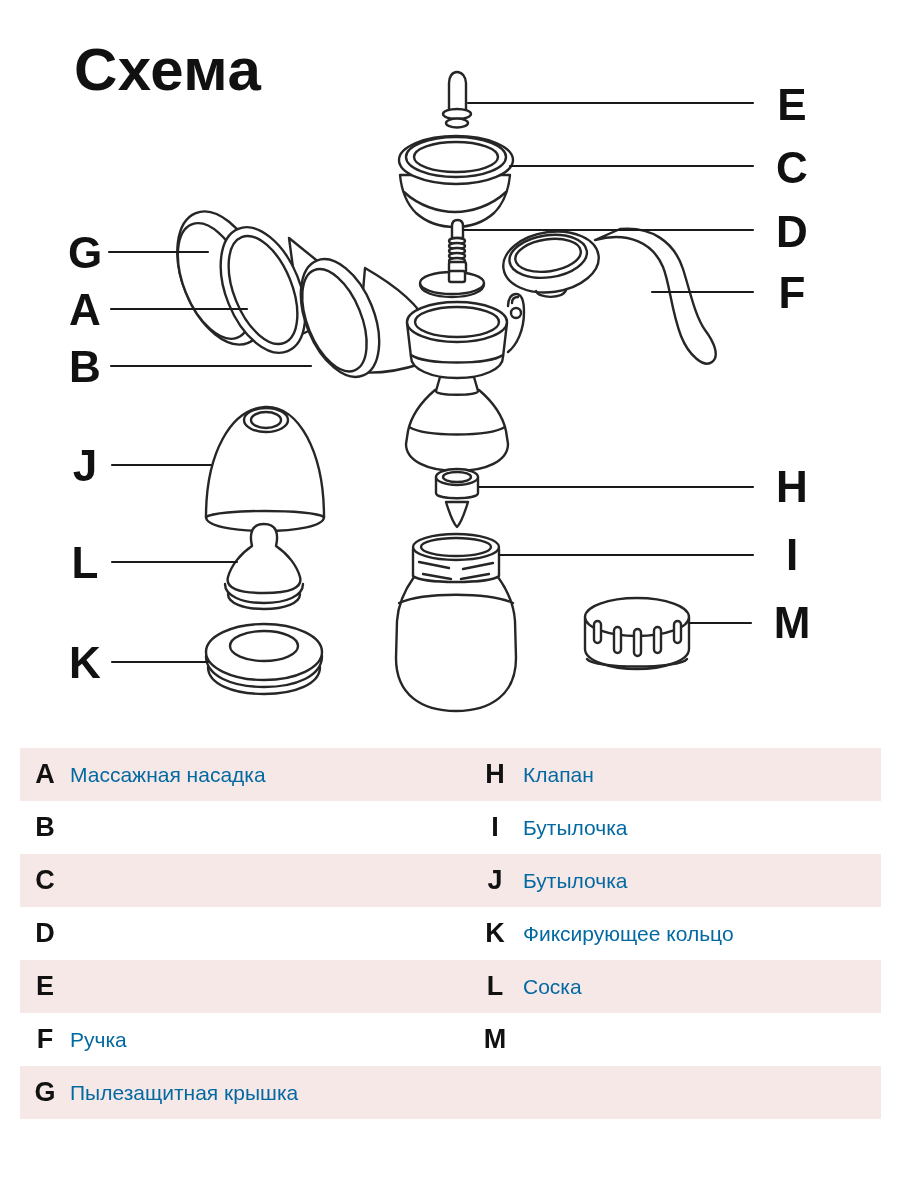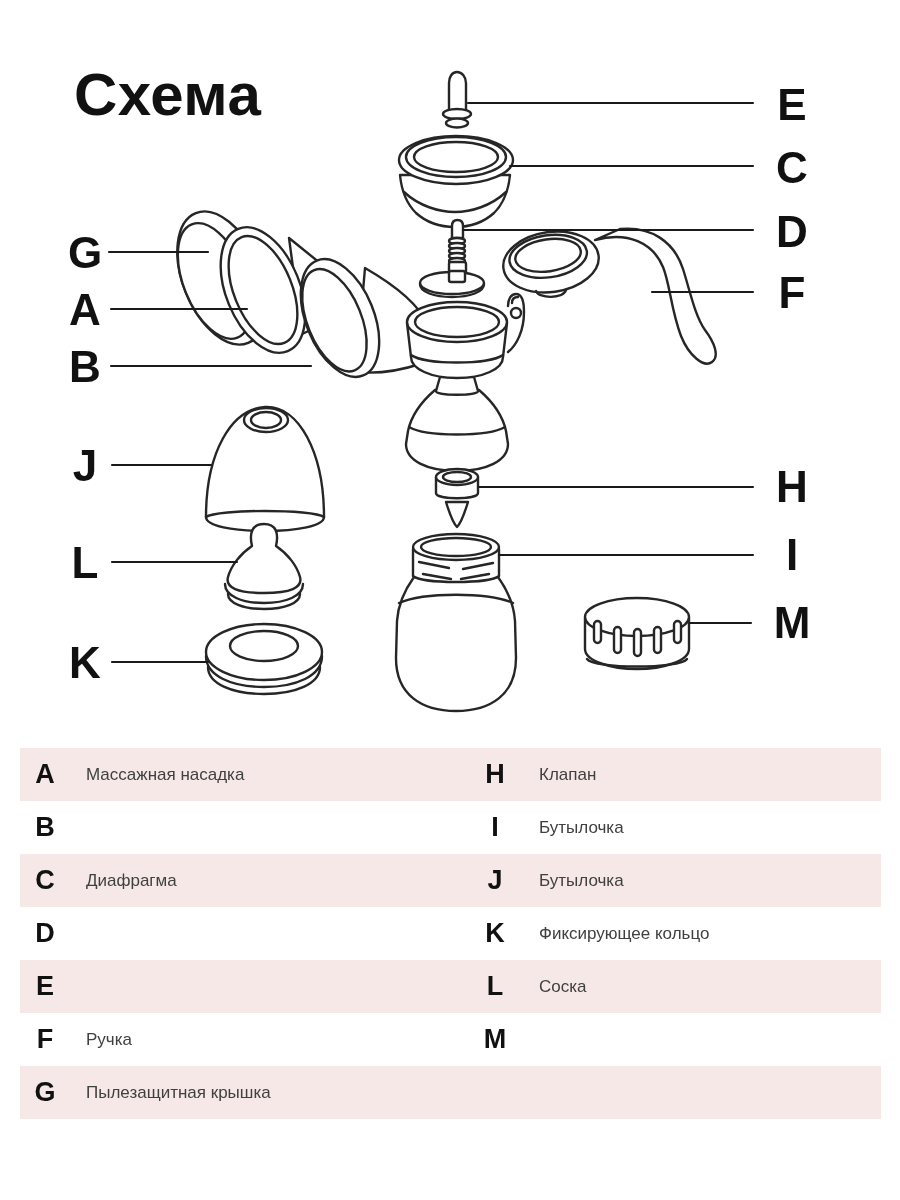--- a/index.html
+++ b/index.html
@@ -1,34 +1,34 @@
 <!DOCTYPE html>
 <html><head>
 <meta charset="utf-8">
 <style>
   html,body{margin:0;padding:0;background:#ffffff;}
   .page{position:relative;width:900px;height:1200px;background:#ffffff;overflow:hidden;
         font-family:"Liberation Sans",sans-serif;}
-  .title{position:absolute;left:74px;top:60px;margin:0;font-size:60px;font-weight:800;
+  .title{position:absolute;left:74px;top:35px;margin:0;font-size:60px;font-weight:800;
          color:#111111;letter-spacing:0.5px;}
   .diagram-svg{position:absolute;left:0;top:0;width:900px;height:735px;}
   .sh{fill:#ffffff;stroke:#262626;stroke-width:2.4;stroke-linecap:round;stroke-linejoin:round;}
   .ln{fill:none;stroke:#262626;stroke-width:2.4;stroke-linecap:round;stroke-linejoin:round;}
   .ldr{fill:none;stroke:#1a1a1a;stroke-width:2.2;stroke-linecap:round;}
   .lbl{font-family:"Liberation Sans",sans-serif;font-size:44px;font-weight:700;fill:#111111;}
   .legend{position:absolute;left:20px;top:748px;width:861px;}
   .legend-row{display:flex;align-items:center;height:53px;}
   .legend-row.pink{background:#f7e8e8;}
   .cell{display:flex;align-items:center;box-sizing:border-box;}
   .cell.c1{width:455px;padding-left:8px;}
   .cell.c2{flex:1;}
   .letter{display:inline-block;width:34px;text-align:center;font-size:27px;font-weight:700;
           color:#111111;flex:0 0 34px;}
   .c2 .letter{width:40px;flex:0 0 40px;}
-  .lab{font-size:17px;color:#404040;margin-left:24px;white-space:nowrap;}
+  .lab{font-size:21px;color:#0369a1;margin-left:8px;white-space:nowrap;}
 </style>
 </head>
 <body>
 
 <div class="page">
 
   <h1 class="title">Схема</h1>
 
   <svg class="diagram-svg" viewBox="0 0 900 735">
 
@@ -196,21 +196,20 @@
       </div>
       <div class="cell c2">
         <span class="letter">I</span>
         <span class="lab">Бутылочка</span>
       </div>
     </div>
 
     <div class="legend-row pink">
       <div class="cell c1">
         <span class="letter">C</span>
-        <span class="lab">Диафрагма</span>
       </div>
       <div class="cell c2">
         <span class="letter">J</span>
         <span class="lab">Бутылочка</span>
       </div>
     </div>
 
     <div class="legend-row">
       <div class="cell c1">
         <span class="letter">D</span>

